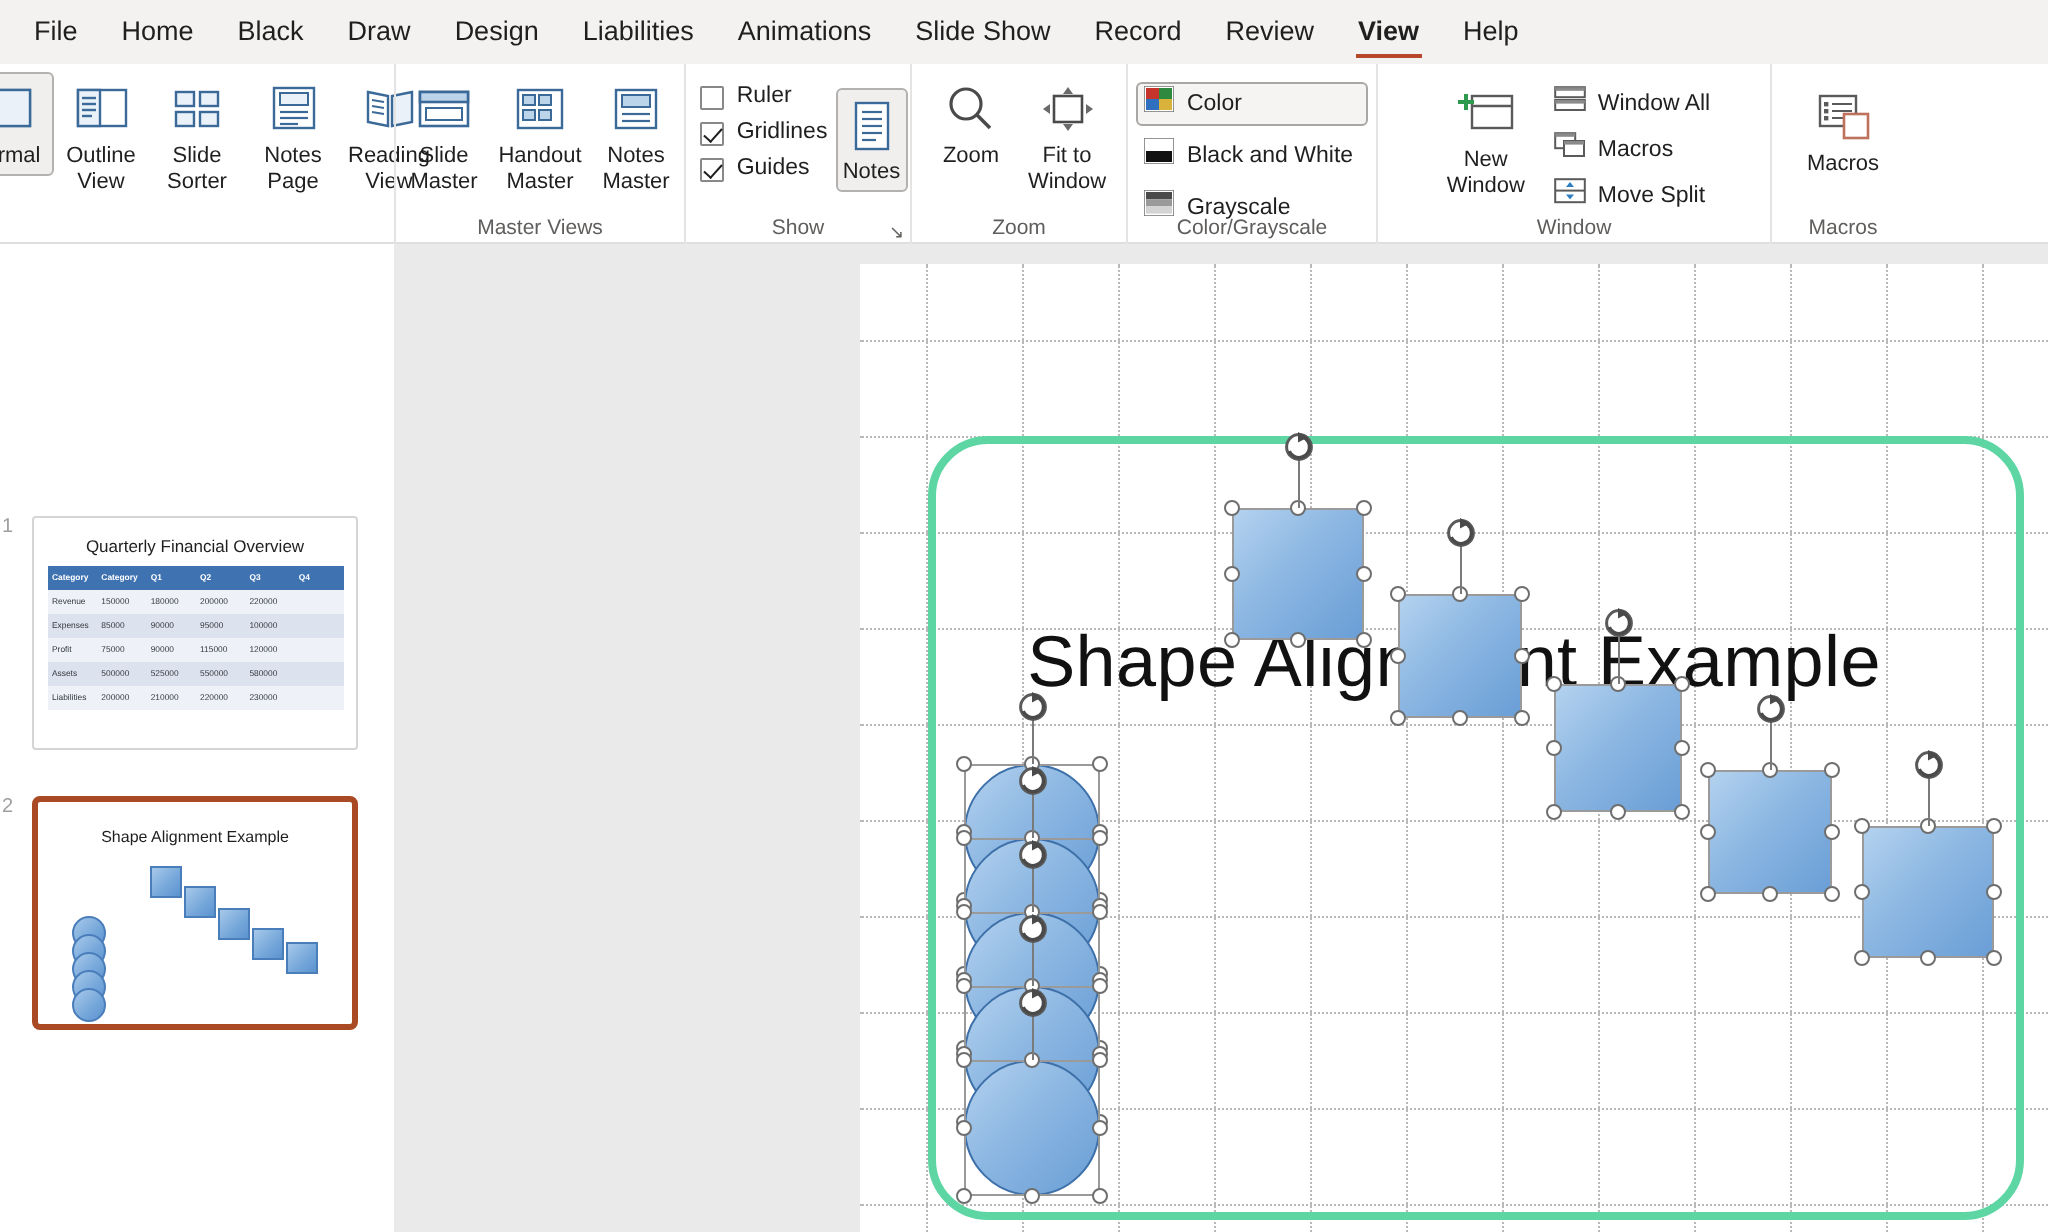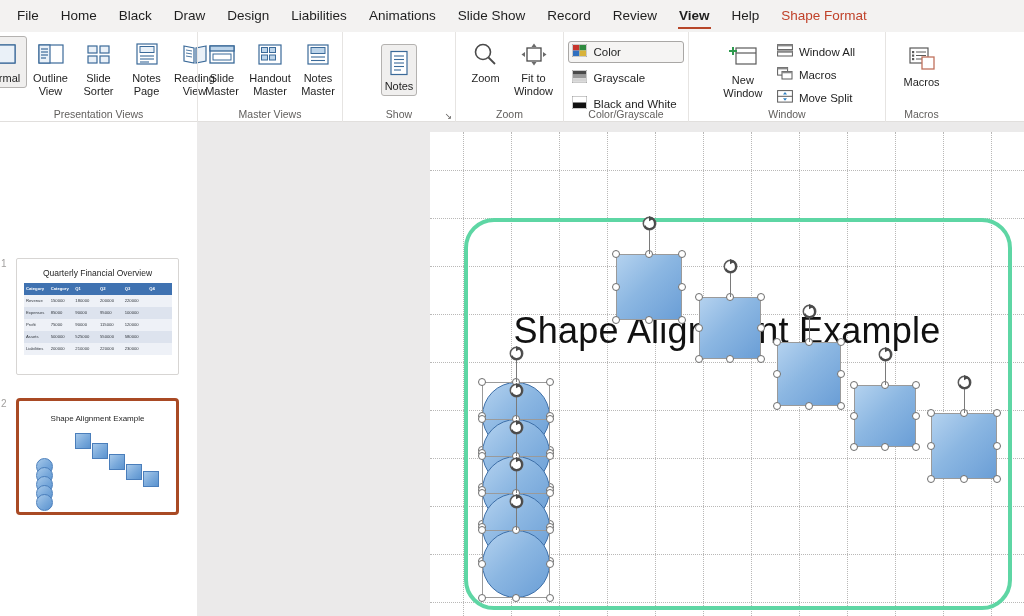--- a/index.html
+++ b/index.html
@@ -203,21 +203,20 @@
       <div class="tab">Black</div>
       <div class="tab">Draw</div>
       <div class="tab">Design</div>
       <div class="tab">Liabilities</div>
       <div class="tab">Animations</div>
       <div class="tab">Slide Show</div>
       <div class="tab">Record</div>
       <div class="tab">Review</div>
       <div class="tab active">View</div>
       <div class="tab">Help</div>
-      <div class="tab contextual">Shape Format</div>
     </div>
 
   <div class="ribbon">
 
     <div class="rgroup" style="width:197px;">
       <div class="rgroup-body" id="pv-buttons">
           <div class="rbtn sel">
             <div class="glyph">
               <svg width="28" height="26" viewBox="0 0 28 26">
                 <rect x="2" y="3" width="24" height="18" fill="#fff" stroke="#3b6a99" stroke-width="1.2"></rect>
@@ -282,21 +281,20 @@
       <g stroke="#3b6a99" stroke-width="0.9">
                   <line x1="5" y1="8" x2="11" y2="9"></line>
                   <line x1="5" y1="11" x2="11" y2="12"></line>
                   <line x1="5" y1="14" x2="11" y2="15"></line>
                 </g>
               </svg>
             </div>
             <div class="rbtn-label"><span>Reading</span><br><span>View</span></div>
           </div>
         </div>
-      <div class="rgroup-label">Presentation Views</div>
     </div>
 
     <div class="rgroup" style="width:145px;">
       <div class="rgroup-body" id="mv-buttons">
           <div class="rbtn">
             <div class="glyph">
               <svg width="28" height="26" viewBox="0 0 28 26">
                 <rect x="2" y="4" width="24" height="17" fill="#fff" stroke="#3b6a99" stroke-width="1.3"></rect>
       <rect x="2" y="4" width="24" height="5" fill="#bcd4ea" stroke="#3b6a99" stroke-width="1.3"></rect>
       <rect x="5" y="12" width="18" height="6" fill="#fff" stroke="#3b6a99" stroke-width="1"></rect>
@@ -330,20 +328,34 @@
               </svg>
             </div>
             <div class="rbtn-label"><span>Notes</span><br><span>Master</span></div>
           </div>
         </div>
       <div class="rgroup-label">Master Views</div>
     </div>
 
     <div class="rgroup" style="width:113px;">
       <div class="rgroup-body">
+        <div class="checkcol" id="show-checks">
+            <div class="checkrow">
+              <span class="cbox"></span>
+              <span class="checklabel">Ruler</span>
+            </div>
+            <div class="checkrow">
+              <span class="cbox on"></span>
+              <span class="checklabel">Gridlines</span>
+            </div>
+            <div class="checkrow">
+              <span class="cbox on"></span>
+              <span class="checklabel">Guides</span>
+            </div>
+          </div>
         <div class="rbtn sel" style="margin-top:8px;width:36px;">
           <div class="glyph">
             <svg width="22" height="26" viewBox="0 0 22 26">
               <rect x="3" y="1.5" width="16" height="23" fill="#fff" stroke="#3b6a99" stroke-width="1.2"></rect>
               <g stroke="#3b6a99" stroke-width="1.1">
                 <line x1="6" y1="6" x2="16" y2="6"></line>
                   <line x1="6" y1="9.5" x2="16" y2="9.5"></line>
                 <line x1="6" y1="13" x2="16" y2="13"></line>
                   <line x1="6" y1="16.5" x2="16" y2="16.5"></line>
                 <line x1="6" y1="20" x2="13" y2="20"></line>
@@ -395,33 +407,33 @@
       <rect x="1" y="1" width="6.5" height="5.5" fill="#c7342c"></rect>
                   <rect x="7.5" y="1" width="6.5" height="5.5" fill="#2f8a3f"></rect>
       <rect x="1" y="6.5" width="6.5" height="5.5" fill="#2f6fc0"></rect>
                   <rect x="7.5" y="6.5" width="6.5" height="5.5" fill="#d8b23a"></rect>
                 </svg></span>
               <span class="cglabel">Color</span>
             </div>
             <div class="cgrow">
               <span><svg width="15" height="13" viewBox="0 0 15 13">
                   <rect width="15" height="13" fill="#fff" stroke="#7a7a7a" stroke-width="0.8"></rect>
+      <rect x="1" y="1" width="13" height="5" fill="#ffffff"></rect>
+                  <rect x="1" y="6.5" width="13" height="5.5" fill="#111111"></rect>
+                </svg></span>
+              <span class="cglabel">Black and White</span>
+            </div>
+            <div class="cgrow">
+              <span><svg width="15" height="13" viewBox="0 0 15 13">
+                  <rect width="15" height="13" fill="#fff" stroke="#7a7a7a" stroke-width="0.8"></rect>
       <rect x="1" y="1" width="13" height="3.6" fill="#4a4a4a"></rect>
                   <rect x="1" y="4.6" width="13" height="3.6" fill="#9a9a9a"></rect>
       <rect x="1" y="8.2" width="13" height="3.6" fill="#d4d4d4"></rect>
                 </svg></span>
               <span class="cglabel">Grayscale</span>
-            </div>
-            <div class="cgrow">
-              <span><svg width="15" height="13" viewBox="0 0 15 13">
-                  <rect width="15" height="13" fill="#fff" stroke="#7a7a7a" stroke-width="0.8"></rect>
-      <rect x="1" y="1" width="13" height="5" fill="#ffffff"></rect>
-                  <rect x="1" y="6.5" width="13" height="5.5" fill="#111111"></rect>
-                </svg></span>
-              <span class="cglabel">Black and White</span>
             </div>
           </div>
         </div>
       <div class="rgroup-label">Color/Grayscale</div>
     </div>
 
     <div class="rgroup" style="width:197px;">
       <div class="rgroup-body">
         <div class="rbtn wide" style="margin-top:2px;">
           <div class="glyph">

